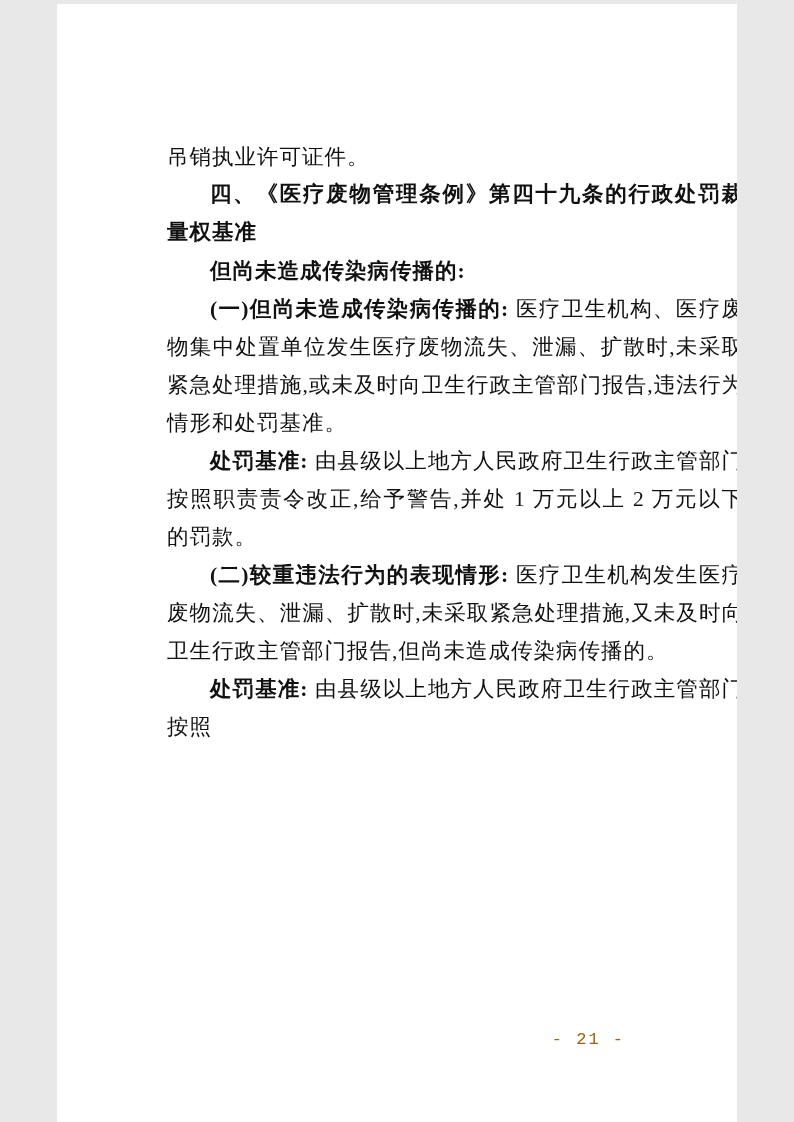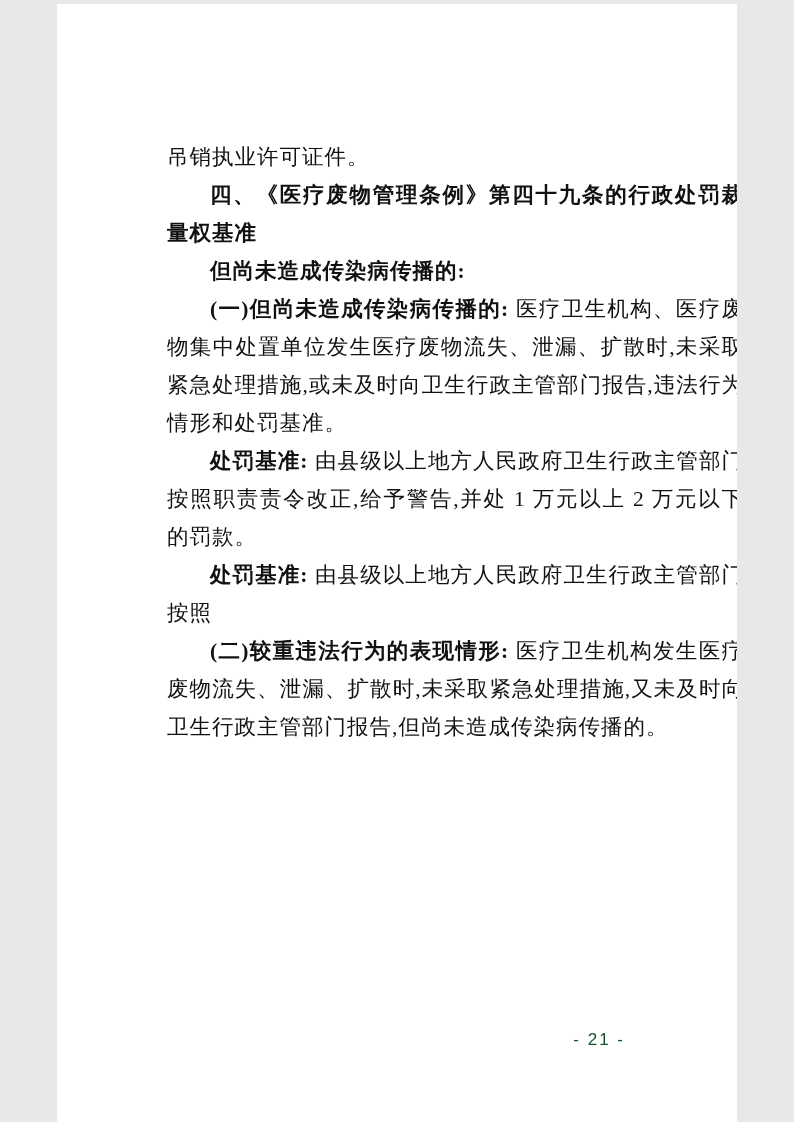--- a/index.html
+++ b/index.html
@@ -32,32 +32,33 @@
   .content p {
     margin: 0;
     padding: 0;
     text-indent: 2em;
   }
   .content p.no-indent {
     text-indent: 0;
   }
   .content p.heading {
     font-weight: 700;
+    font-family: Liberation Mono, monospace;
   }
   .label-bold {
     font-weight: 700;
   }
   .footer {
     position: absolute;
     right: 112px;
     top: 1026px;
     font-size: 17px;
     letter-spacing: 2px;
-    color: #14532d;
-    font-family: Liberation Sans, sans-serif;
+    color: #a16207;
+    font-family: Liberation Mono, monospace;
   }
 </style>
 </head>
 <body>
 
 <div class="page">
 
   <div class="content">
 
     <p class="no-indent">
@@ -77,27 +78,27 @@
       <span class="label-bold">(一)但尚未造成传染病传播的:</span>
       <span> 医疗卫生机构、医疗废物集中处置单位发生医疗废物流失、泄漏、扩散时,未采取紧急处理措施,或未及时向卫生行政主管部门报告,违法行为情形和处罚基准。</span>
     </p>
 
     <p>
       <span class="label-bold">处罚基准:</span>
       <span> 由县级以上地方人民政府卫生行政主管部门按照职责责令改正,给予警告,并处 1 万元以上 2 万元以下的罚款。</span>
     </p>
 
     <p>
-      <span class="label-bold">处罚基准:</span>
-      <span> 由县级以上地方人民政府卫生行政主管部门按照</span>
+      <span class="label-bold">(二)较重违法行为的表现情形:</span>
+      <span> 医疗卫生机构发生医疗废物流失、泄漏、扩散时,未采取紧急处理措施,又未及时向卫生行政主管部门报告,但尚未造成传染病传播的。</span>
     </p>
 
     <p>
-      <span class="label-bold">(二)较重违法行为的表现情形:</span>
-      <span> 医疗卫生机构发生医疗废物流失、泄漏、扩散时,未采取紧急处理措施,又未及时向卫生行政主管部门报告,但尚未造成传染病传播的。</span>
+      <span class="label-bold">处罚基准:</span>
+      <span> 由县级以上地方人民政府卫生行政主管部门按照</span>
     </p>
 
   </div>
 
   <div class="footer">
     <span>- 21 -</span>
   </div>
 
 </div>
 

